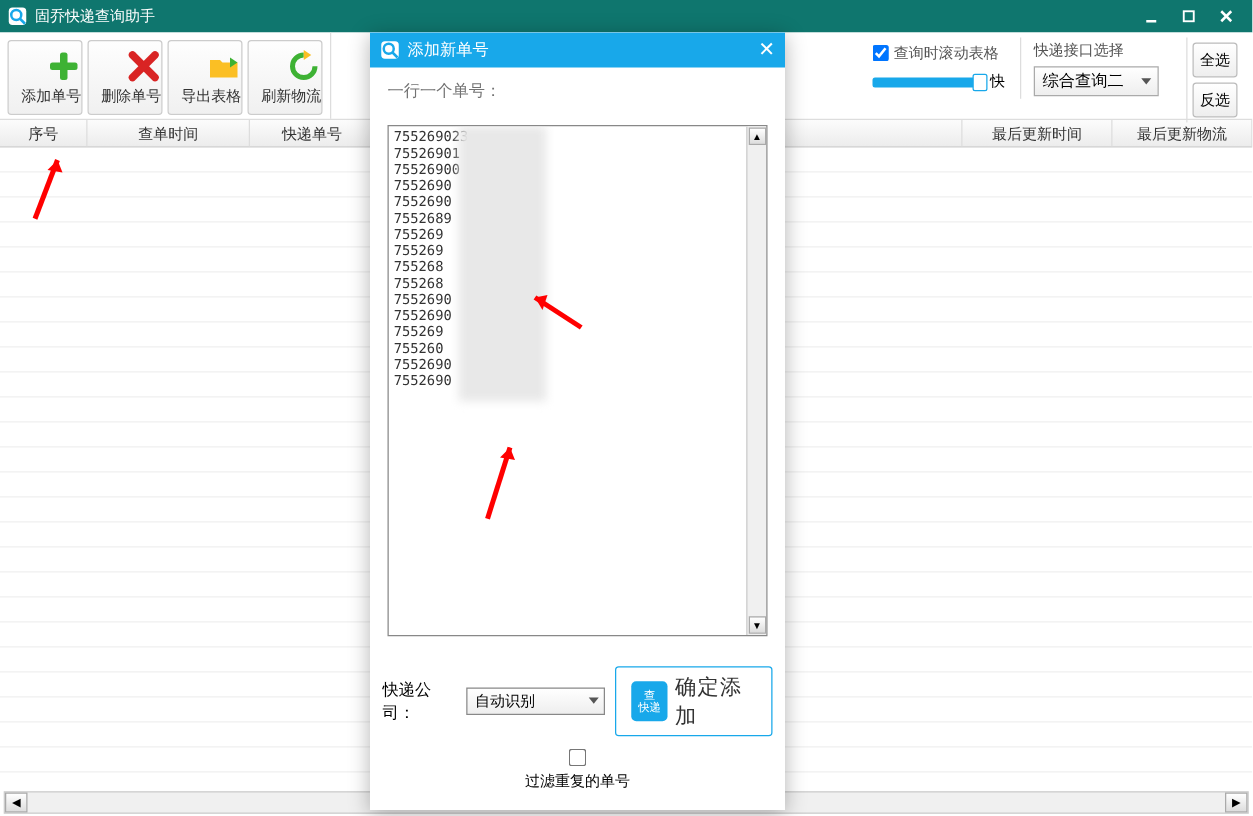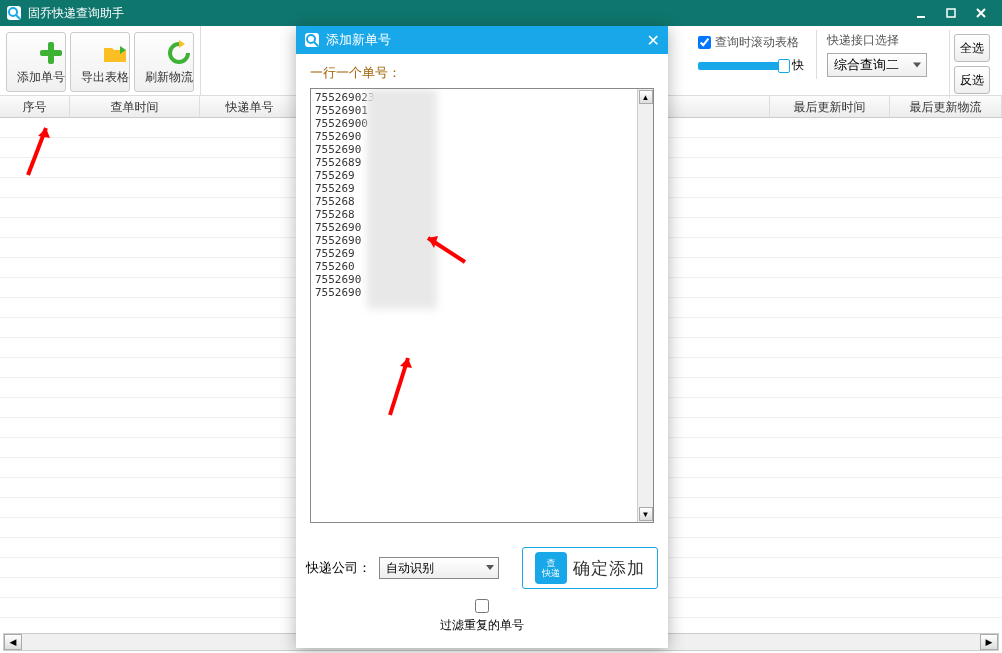--- a/index.html
+++ b/index.html
@@ -31,26 +31,26 @@
 .headers { display: flex; background: linear-gradient(#fcfcfc,#ececec); border-bottom: 1px solid #ccc; height: 22px; }
 .hcell { border-right: 1px solid #ddd; padding: 3px 6px; color: #333; text-align: center; }
 
 .grid { height: 510px; overflow: hidden; }
 .row { height: 20px; border-bottom: 1px solid #f0f0f0; }
 
 .hscroll { position: absolute; bottom: 2px; left: 3px; right: 3px; height: 18px; background: #f0f0f0; border: 1px solid #ccc; display: flex; align-items: center;}
 .hscroll .sbtn { width: 18px; height: 16px; background: linear-gradient(#fff,#ddd); border: 1px solid #aaa; display: flex; align-items: center; justify-content: center; font-size: 9px;}
 .hscroll .track { flex: 1; }
 
-.modal { position: absolute; left: 296px; top: 26px; width: 372px; height: 622px; background: #fff; box-shadow: 0 3px 16px rgba(0,0,0,.3); display: flex; flex-direction: column;}
+.modal { position: absolute; left: 296px; top: 26px; width: 332px; height: 622px; background: #fff; box-shadow: 0 3px 16px rgba(0,0,0,.3); display: flex; flex-direction: column;}
 .modal-title { background: #18a8ea; height: 28px; display: flex; align-items: center; padding: 0 8px; color: #fff;}
 .modal-title .t { flex: 1; font-size: 13px;}
 .modal-title .close { font-size: 16px;}
 .modal-body { padding: 10px 14px; flex:1; display:flex; flex-direction:column;}
-.modal-body .hint { margin-bottom: 6px; color: #a16207; font-size: 13px;}
+.modal-body .hint { margin-bottom: 18px; color: #737373; font-size: 13px;}
 .number-area { border: 1px solid #888; flex: 1; background: #fff; position: relative; overflow: hidden;}
 .number-area .nums { padding: 2px 4px; font-size: 11px; line-height: 13px; color: #333; font-family: monospace;}
 .number-area .blur { position: absolute; left: 56px; top: 0; width: 70px; height: 220px; background: #e8e8e8; filter: blur(4px);}
 .number-area .vsbar { position: absolute; right: 0; top: 0; bottom: 0; width: 16px; background: #f0f0f0; border-left: 1px solid #ccc;}
 .number-area .vsbar .sbtn { width: 14px; height: 14px; background: linear-gradient(#fff,#ddd); border: 1px solid #aaa; margin: 0 auto; font-size: 8px; display:flex;align-items:center;justify-content:center;}
 .modal-foot { padding: 6px 10px 14px; }
 .foot-row { display: flex; align-items: center; gap: 8px; margin-top: 8px;}
 .foot-row .lbl { font-size: 13px; }
 .combo2 { border:1px solid #888; height: 22px; width: 120px; display:flex; align-items:center; padding: 0 18px 0 6px; position: relative; background: linear-gradient(#fff,#eee); font-size: 12px;}
 .combo2 .arrow { position:absolute; right:3px; top:50%; transform:translateY(-50%);}
@@ -101,20 +101,29 @@
           <svg width="28" height="28">
             <rect x="11" y="3" width="6" height="22" fill="#3eb234" rx="2"></rect>
             <rect x="3" y="11" width="22" height="6" fill="#3eb234" rx="2"></rect>
           </svg>
         </span>
       <span>添加单号</span>
     </div>
     <div class="tool-btn">
       <span class="ico">
           <svg width="26" height="26">
+            <line x1="4" y1="4" x2="22" y2="22" stroke="#d92424" stroke-width="6" stroke-linecap="round"></line>
+            <line x1="22" y1="4" x2="4" y2="22" stroke="#d92424" stroke-width="6" stroke-linecap="round"></line>
+          </svg>
+        </span>
+      <span>删除单号</span>
+    </div>
+    <div class="tool-btn">
+      <span class="ico">
+          <svg width="26" height="26">
             <path d="M2 8 L2 22 L24 22 L24 10 L12 10 L10 8 Z" fill="#fbbf24"></path>
             <polygon points="18,6 24,10 18,14" fill="#3eb234"></polygon>
           </svg>
         </span>
       <span>导出表格</span>
     </div>
     <div class="tool-btn">
       <span class="ico">
           <svg width="26" height="26">
             <path d="M13 4 A9 9 0 1 0 22 13" fill="none" stroke="#3eb234" stroke-width="4"></path>

